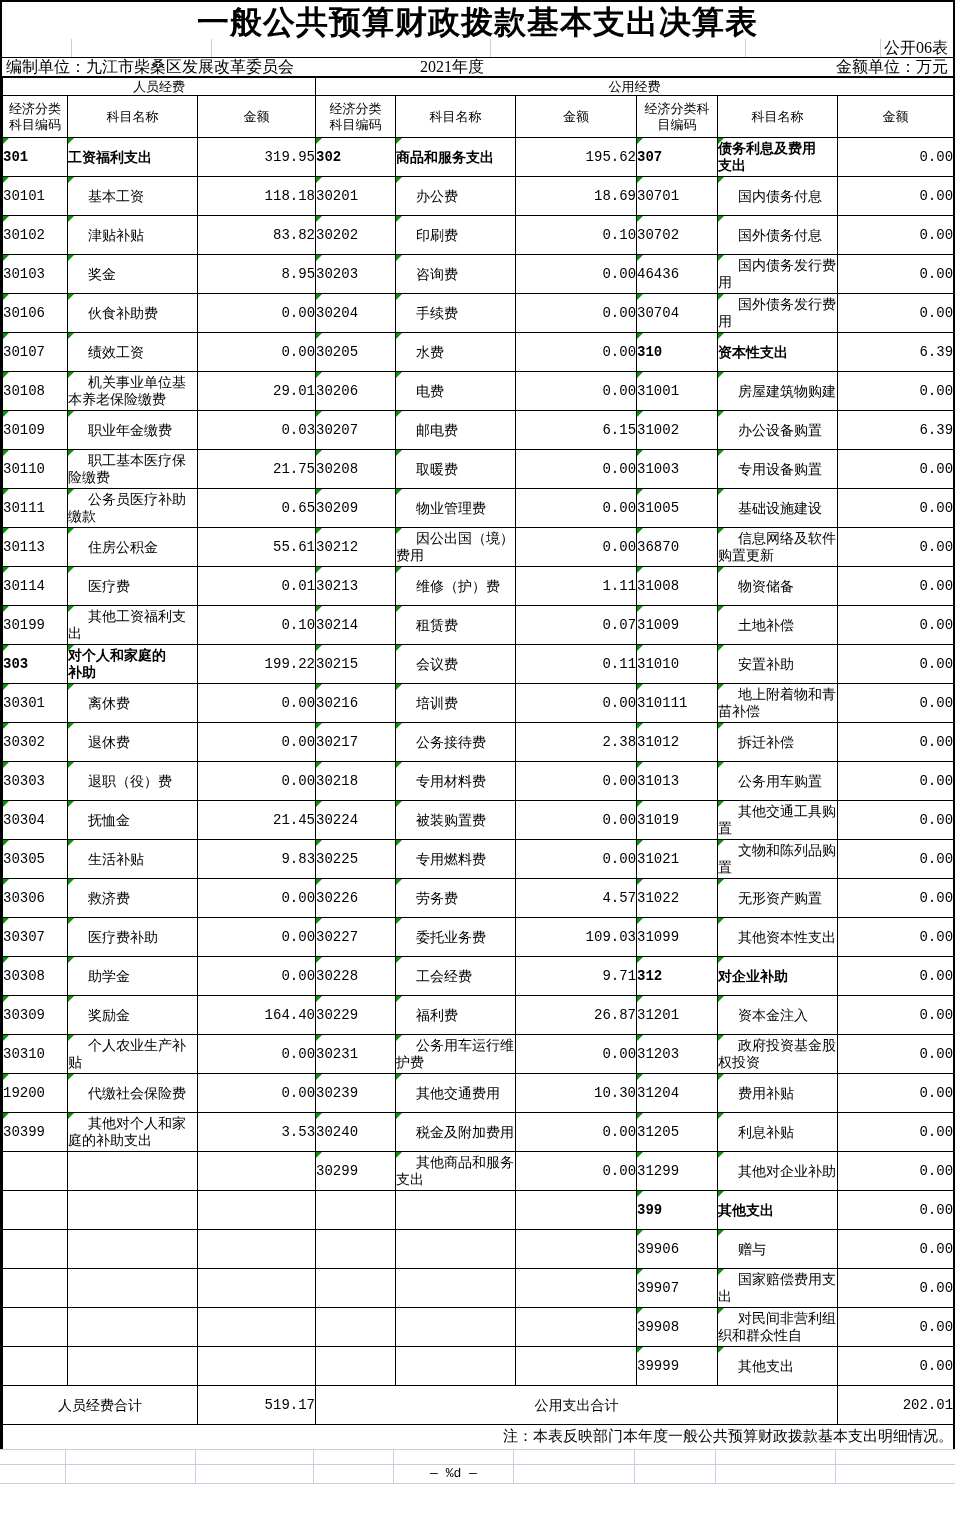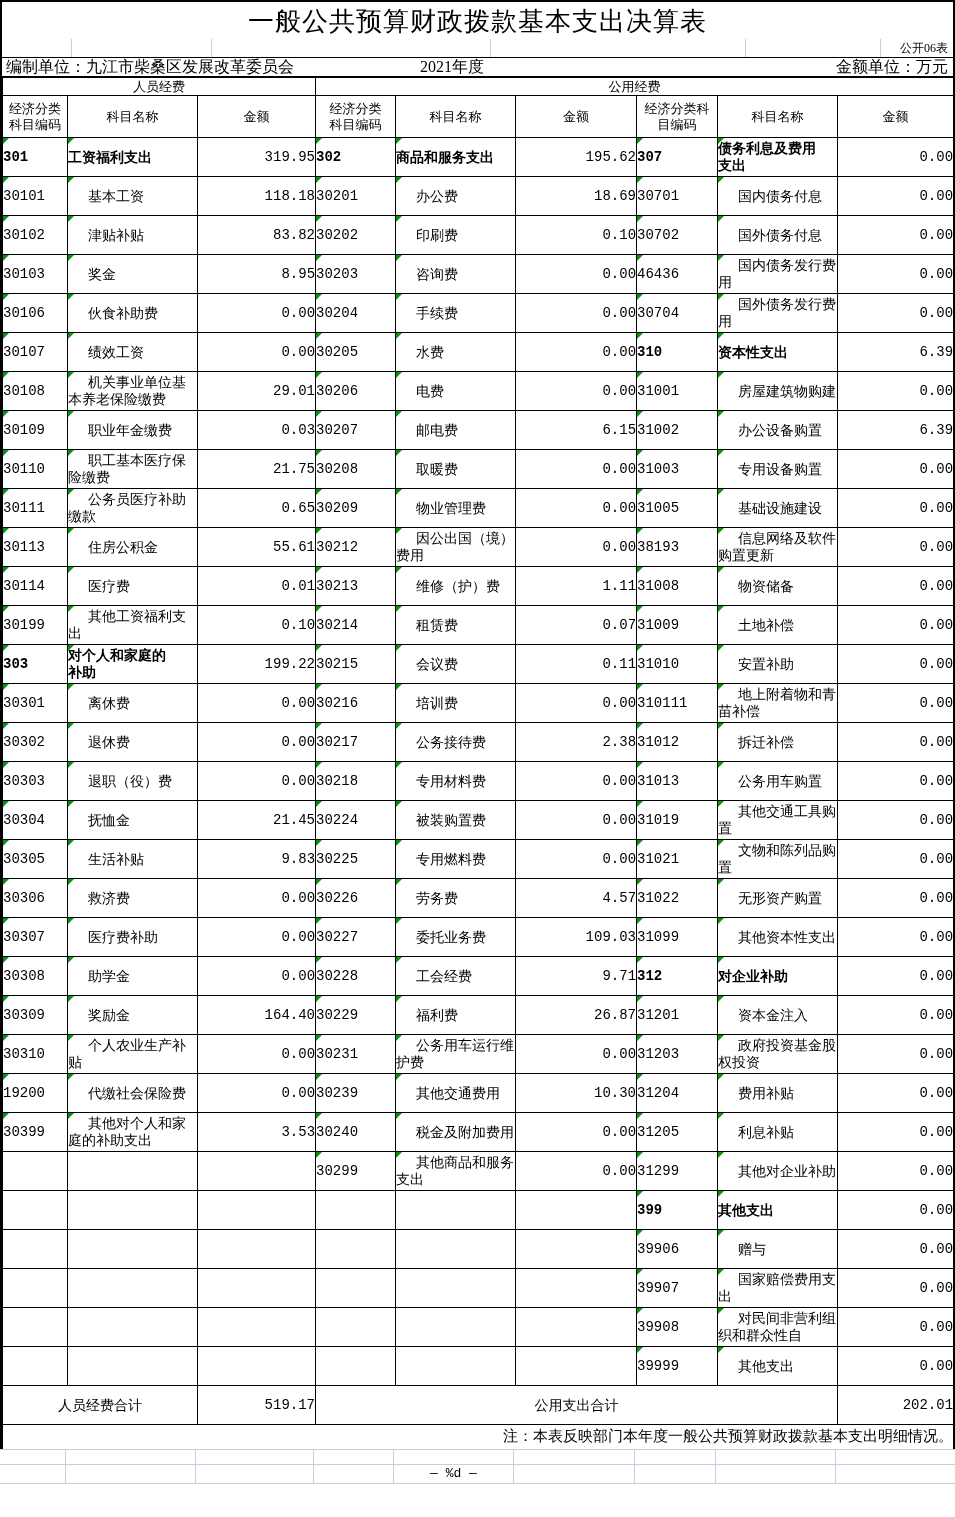--- a/index.html
+++ b/index.html
@@ -8,22 +8,22 @@
     --tri:#089408;
   }
   html,body{margin:0;padding:0;background:#ffffff;}
   .page{
     width:955px;height:1517px;overflow:hidden;background:#ffffff;
     font-family:"Liberation Serif","DejaVu Serif",serif;
     color:#000;position:relative;box-sizing:border-box;
   }
   .bordered{border:2px solid var(--border);border-bottom:none;box-sizing:border-box;}
   
-  .title-row{height:37px;line-height:40px;text-align:center;font-size:26px;font-weight:normal;letter-spacing:1px;overflow:hidden;}
-  .pub-row{height:18px;line-height:18px;position:relative;border-bottom:1px solid var(--border);font-size:12px;}
+  .title-row{height:37px;line-height:40px;text-align:center;font-size:32px;font-weight:bold;letter-spacing:1px;overflow:hidden;}
+  .pub-row{height:18px;line-height:18px;position:relative;border-bottom:1px solid var(--border);font-size:16px;}
   .pub-row .sheet-label{position:absolute;right:5px;top:0;}
   .vline{position:absolute;top:0;width:1px;height:100%;background:var(--grid);}
   .unit-row{height:18px;line-height:18px;position:relative;border-bottom:1px solid var(--border);font-size:16px;}
   .unit-row .org{position:absolute;left:4px;top:0;}
   .unit-row .year{position:absolute;left:320px;width:260px;text-align:center;top:0;}
   .unit-row .unit{position:absolute;right:5px;top:0;}
   
   table.budget{border-collapse:collapse;table-layout:fixed;width:951px;}
   table.budget th,table.budget td{
     border:1px solid var(--border);overflow:hidden;vertical-align:middle;
@@ -222,21 +222,21 @@
             <td class="name tri">基础设施建设</td>
             <td class="amt">0.00</td>
           </tr>
           <tr>
             <td class="code tri">30113</td>
             <td class="name tri">住房公积金</td>
             <td class="amt">55.61</td>
             <td class="code tri">30212</td>
             <td class="name tri">因公出国（境）费用</td>
             <td class="amt">0.00</td>
-            <td class="code tri">38193</td>
+            <td class="code tri">36870</td>
             <td class="name tri">信息网络及软件购置更新</td>
             <td class="amt">0.00</td>
           </tr>
           <tr>
             <td class="code tri">30114</td>
             <td class="name tri">医疗费</td>
             <td class="amt">0.01</td>
             <td class="code tri">30213</td>
             <td class="name tri">维修（护）费</td>
             <td class="amt">1.11</td>

